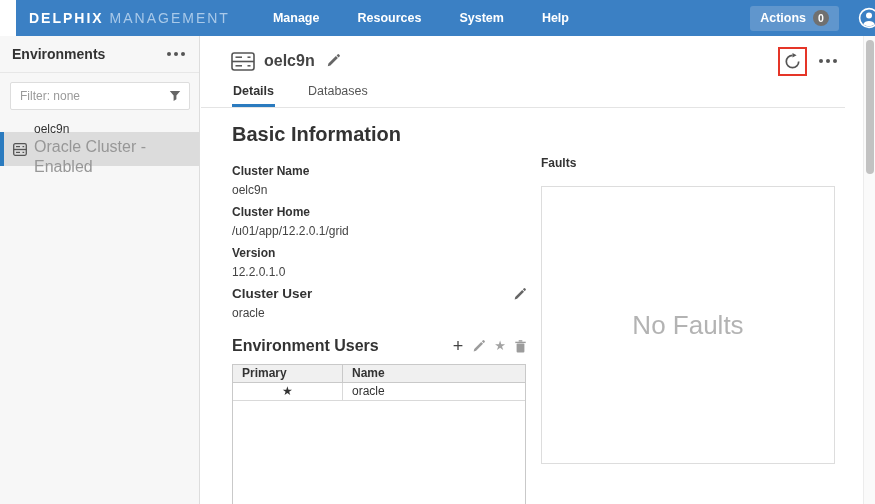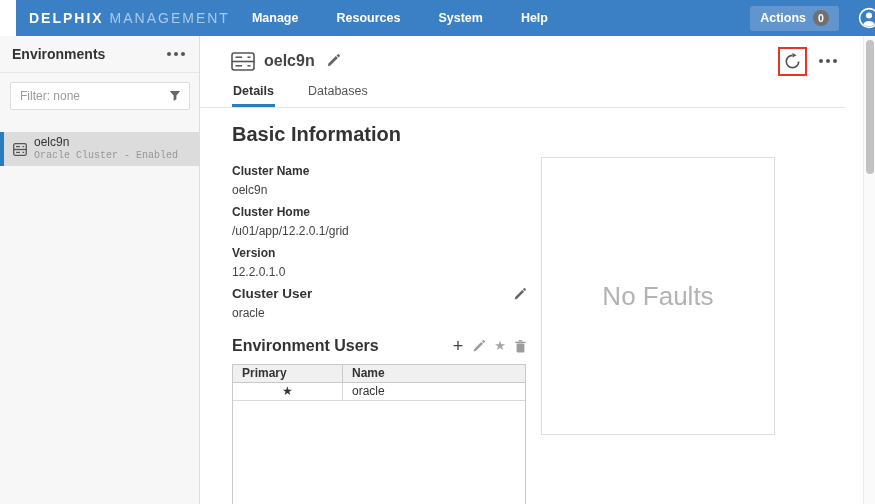--- a/index.html
+++ b/index.html
@@ -4,21 +4,21 @@
 <style>
   * { margin:0; padding:0; box-sizing:border-box; }
   html,body { width:875px; height:504px; overflow:hidden; }
   body { font-family:"Liberation Sans", sans-serif; background:#fff; position:relative; color:#333; }
 
   
   .topnav { position:absolute; top:0; left:16px; width:875px; height:36px; background:#3b80c4; display:flex; align-items:center; }
   .brand { margin-left:13px; font-size:14px; letter-spacing:2px; white-space:nowrap; }
   .brand .primary { color:#fff; font-weight:bold; }
   .brand .secondary { color:#a9c9e9; font-weight:400; }
-  .nav-items { display:flex; margin-left:22px; gap:38px; }
+  .nav-items { display:flex; margin-left:43px; gap:38px; }
   .nav-item { color:#fff; font-size:12.5px; font-weight:bold; cursor:pointer; }
   .topnav-right { margin-left:auto; display:flex; align-items:center; }
   .actions-btn { background:#6096cd; border:none; border-radius:3px; height:25px; padding:0 10px; display:flex; align-items:center; gap:7px; color:#fff; font-size:12.5px; font-weight:bold; cursor:pointer; font-family:inherit; }
   .actions-badge { background:#707070; color:#fff; width:16px; height:16px; border-radius:50%; font-size:10.5px; font-weight:bold; display:flex; align-items:center; justify-content:center; }
   .avatar { margin:0 11px 0 19px; width:22px; height:22px; cursor:pointer; }
 
   
   .sidebar { position:absolute; top:36px; left:0; width:200px; height:468px; background:#f7f7f7; border-right:1px solid #ddd; }
   .sidebar-header { height:37px; display:flex; align-items:center; justify-content:space-between; padding:0 14px 0 12px; border-bottom:1px solid #e7e7e7; }
   .sidebar-title { font-size:14px; font-weight:bold; color:#333; }
@@ -26,21 +26,21 @@
   .dots i { width:4px; height:4px; background:#555; border-radius:50%; display:block; }
   .filter-wrap { position:relative; margin:9px 10px; }
   .filter-input { width:180px; height:28px; background:#fff; border:1px solid #ddd; border-radius:2px; padding:0 26px 0 9px; font-size:12px; color:#333; font-family:inherit; }
   .filter-input::placeholder { color:#9a9a9a; }
   .funnel { position:absolute; right:8px; top:8px; cursor:pointer; }
   .env-item { margin-top:22px; height:34px; background:#dcdcdc; position:relative; display:flex; align-items:center; cursor:pointer; }
   .env-accent { position:absolute; left:0; top:0; width:4px; height:100%; background:#2b7bbf; }
   .env-icon { margin-left:13px; flex:none; }
   .env-text { margin-left:7px; line-height:1.25; }
   .env-name { font-size:12px; color:#333; }
-  .env-desc { font-size:10px; color:#979797;font-family:Liberation Mono, monospace; }
+  .env-desc { font-size:16px; color:#979797; }
 
   
   .main { position:absolute; top:36px; left:201px; width:662px; height:468px; background:#fff; }
   .main-header { height:44px; display:flex; align-items:center; padding:6px 26px 0 30px; }
   .title-icon { flex:none; }
   .main-title { margin-left:9px; font-size:16px; font-weight:bold; color:#444; }
   .edit-pencil { margin-left:11px; cursor:pointer; display:flex; }
   .header-right { margin-left:auto; display:flex; align-items:center; gap:12px; }
   .refresh-highlight { border:2px solid #e53528; width:29px; height:29px; display:flex; align-items:center; justify-content:center; }
   .refresh-btn { cursor:pointer; display:flex; }
@@ -66,21 +66,21 @@
   .eu-th.c1 { width:110px; padding-left:9px; border-right:1px solid #c9c9c9; }
   .eu-th.c2 { flex:1; padding-left:9px; }
   .eu-row { display:flex; border-bottom:1px solid #d9d9d9; height:18px; cursor:pointer; }
   .eu-td { font-size:12px; color:#333; line-height:17px; }
   .eu-td.c1 { width:110px; text-align:center; border-right:1px solid #d9d9d9; }
   .eu-td.c2 { flex:1; padding-left:9px; }
   .eu-empty { flex:1; }
 
   .right-col { margin-left:15px; width:295px; padding-top:30px; }
   .faults-title { font-size:12px; font-weight:bold; color:#333; height:20px; line-height:20px; }
-  .faults-box { margin-top:4px; width:234px; height:278px; border:1px solid #ddd; display:flex; align-items:center; justify-content:center; }
+  .faults-box { margin-top:13px; width:294px; height:278px; border:1px solid #ddd; display:flex; align-items:center; justify-content:center; }
   .faults-empty { font-size:26px; color:#b3b3b3; }
 
   
   .scrollbar { position:absolute; top:36px; right:0; width:12px; height:468px; background:#fafafa; border-left:1px solid #ececec; }
   .scroll-thumb { position:absolute; top:4px; left:2px; width:8px; height:134px; background:#c2c2c2; border-radius:4px; cursor:pointer; }
 </style>
 </head>
 <body>
 
 <div class="topnav">
@@ -234,20 +234,21 @@
         </div>
         <div class="eu-row">
           <span class="eu-td c1">★</span>
           <span class="eu-td c2">oracle</span>
         </div>
         <div class="eu-empty"></div>
       </div>
     </div>
 
     <div class="right-col">
+      <div class="faults-title">Faults</div>
       <div class="faults-box">
         <span class="faults-empty">No Faults</span>
       </div>
     </div>
 
   </div>
 </div>
 
 <div class="scrollbar">
   <div class="scroll-thumb"></div>

